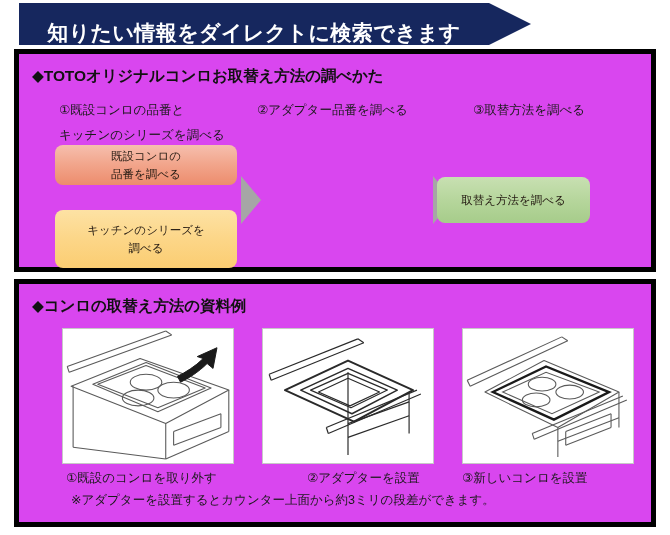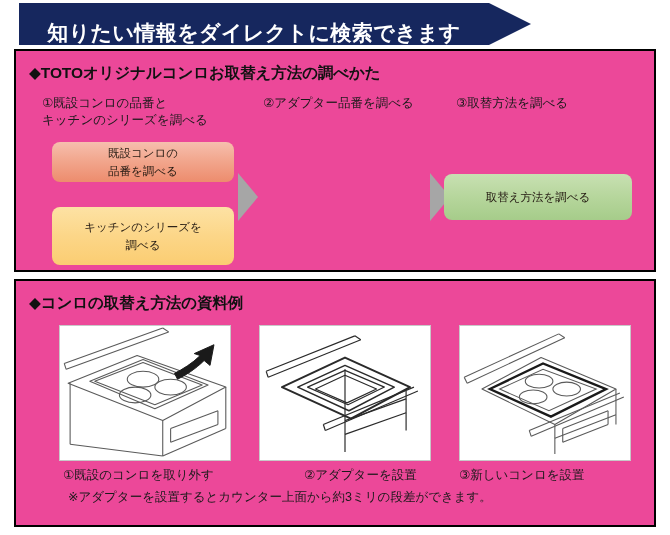--- a/index.html
+++ b/index.html
@@ -41,22 +41,22 @@
     font-size: 21px;
     font-weight: bold;
     color: #ffffff;
     letter-spacing: 0.4px;
     white-space: nowrap;
   }
 
   
   .panel {
     position: absolute;
-    border: 2px solid #000000;
-    background: #ec4899;
+    border: 5px solid #000000;
+    background: #d946ef;
     box-sizing: border-box;
   }
   .panel-flow {
     left: 14px;
     top: 49px;
     width: 642px;
     height: 223px;
   }
   .panel-examples {
     left: 14px;
@@ -75,25 +75,26 @@
     letter-spacing: -0.1px;
   }
   .section-heading.flow-h { left: 13px; top: 12px; }
   .section-heading.ex-h  { left: 13px; top: 12px; }
 
   
   .step-label {
     position: absolute;
     font-size: 12.5px;
     color: #1a1a1a;
-    line-height: 17px;
+    line-height: 25px;
     white-space: pre-line;
+    margin-left: 14px;
   }
   .step-1 { left: 26px;  top: 44px; }
-  .step-2 { left: 247px; top: 44px; }
+  .step-2 { left: 224px; top: 44px; }
   .step-3 { left: 440px; top: 44px; }
 
   
   .flow-box {
     position: absolute;
     border-radius: 8px;
     display: flex;
     align-items: center;
     justify-content: center;
     text-align: center;
@@ -112,22 +113,22 @@
     left: 36px; top: 156px;
     width: 182px; height: 58px;
     background: linear-gradient(180deg, #fde2a4 0%, #fcd688 50%, #fbcd72 100%);
   }
   .box-adapter {
     left: 250px; top: 123px;
     width: 157px; height: 46px;
     background: linear-gradient(180deg, #cbdcf0 0%, #b6cde8 50%, #a4c1e2 100%);
   }
   .box-replace {
-    left: 428px; top: 123px;
-    width: 188px; height: 46px;
+    left: 418px; top: 123px;
+    width: 153px; height: 46px;
     background: linear-gradient(180deg, #c8e0b2 0%, #b6d69c 50%, #a6cc8a 100%);
   }
 
   .flow-arrow {
     position: absolute;
     width: 0; height: 0;
     border-top: 24px solid transparent;
     border-bottom: 24px solid transparent;
     border-left: 20px solid #a6a6a6;
   }

